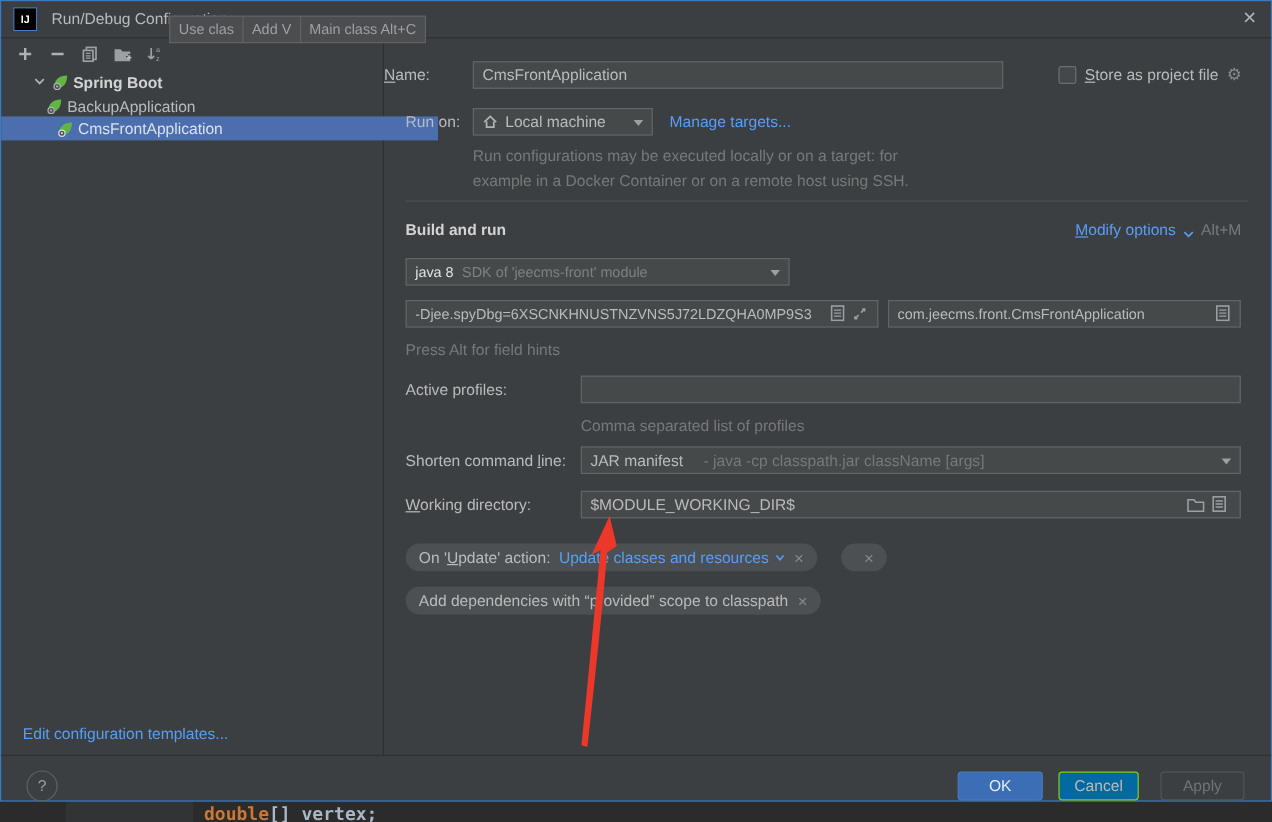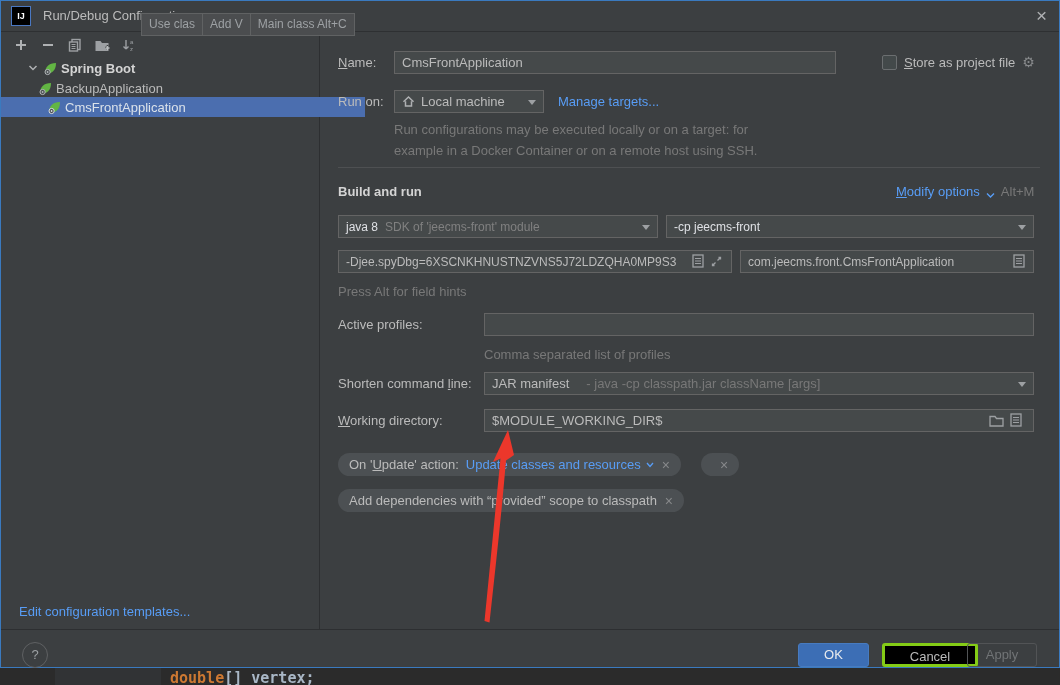--- a/index.html
+++ b/index.html
@@ -58,21 +58,21 @@
   .chip{position:absolute;height:23px;background:#4c5053;border-radius:12px;display:flex;
         align-items:center;padding:0 11px;white-space:nowrap}
   .chip .x{color:#87898b;font-size:14px;margin-left:8px}
 
   
   .help-btn{position:absolute;left:21px;top:641px;width:26px;height:26px;border-radius:50%;
         border:1px solid #5f6163;color:#9da1a4;text-align:center;line-height:24px;box-sizing:border-box}
   .btn{position:absolute;top:642px;height:24px;border-radius:3px;box-sizing:border-box;
        text-align:center;line-height:22px}
   .btn-ok{left:797px;width:71px;background:#3c6eb5;border:1px solid #477bc0;color:#e9ebee}
-  .btn-cancel{left:881px;width:96px;background:#000000;border:3px solid #84cc16;color:#bbbbbb}
+  .btn-cancel{left:881px;width:67px;background:#0369a1;border:1px solid #84cc16;color:#bbbbbb}
   .btn-apply{left:966px;width:70px;background:transparent;border:1px solid #525456;color:#717476}
 
   .arrow-layer{position:absolute;left:0;top:0;width:1060px;height:668px;pointer-events:none;z-index:10}
 </style>
 </head>
 <body>
 
 <div class="screen">
 
   <div class="editor">
@@ -142,21 +142,21 @@
       <svg class="leaf" width="15" height="15" viewBox="0 0 15 15">
           <path d="M2 13 C2 5.5 6 2 13 2 C13 9.5 9 13 2 13 Z" fill="#62b543"></path>
           <circle cx="4.6" cy="11" r="2.6" fill="#4a4e50" stroke="#d8dce0" stroke-width="1"></circle>
           <circle cx="4.6" cy="11" r="0.9" fill="#d8dce0"></circle>
         </svg>
       <span>CmsFrontApplication</span>
     </div>
 
     <div class="edit-link link">Edit configuration templates...</div>
 
-    <div class="lbl" style="left:337px;top:54px"><span class="u">N</span><span>ame:</span></div>
+    <div class="lbl" style="left:319px;top:54px"><span class="u">N</span><span>ame:</span></div>
     <div class="field" style="left:393px;top:50px;width:442px">
         <span>CmsFrontApplication</span>
       </div>
 
     <div style="position:absolute;left:881px;top:53px;display:flex;align-items:center;gap:7px">
       <span style="width:15px;height:15px;border:1px solid #6b6e70;border-radius:2px;background:#43494a;box-sizing:border-box"></span>
       <span><span class="u">S</span><span>tore as project file</span></span>
       <span style="color:#87898b;font-size:14px">⚙</span>
     </div>
 
@@ -183,24 +183,20 @@
           <path d="M1 1.5 4.5 5 8 1.5" stroke="#589df6" stroke-width="1.4" fill="none"></path>
         </svg>
       <span style="color:#787878">Alt+M</span>
     </div>
 
     <div class="combo mono" style="left:337px;top:214px;width:320px">
       <span style="color:#dfe1e5">java 8</span>
       <span style="color:#808080;margin-left:7px">SDK of 'jeecms-front' module</span>
       <span class="arr"></span>
     </div>
-    <div class="combo mono" style="left:665px;top:214px;width:368px">
-      <span style="color:#dfe1e5">-cp jeecms-front</span>
-      <span class="arr"></span>
-    </div>
 
     <div class="field mono" style="left:337px;top:249px;width:394px;padding-right:48px">
         <span>-Djee.spyDbg=6XSCNKHNUSTNZVNS5J72LDZQHA0MP9S3</span>
       </div>
     <div class="ficons" style="left:691px;top:253px">
       <svg width="12" height="14" viewBox="0 0 12 14">
           <rect x="1" y="1" width="10" height="12" fill="none" stroke="#9da0a3" stroke-width="1.3"></rect>
           <path d="M3 4.5h6M3 7h6M3 9.5h6" stroke="#9da0a3" stroke-width="1.1"></path>
         </svg>
       <svg width="13" height="13" viewBox="0 0 13 13">

